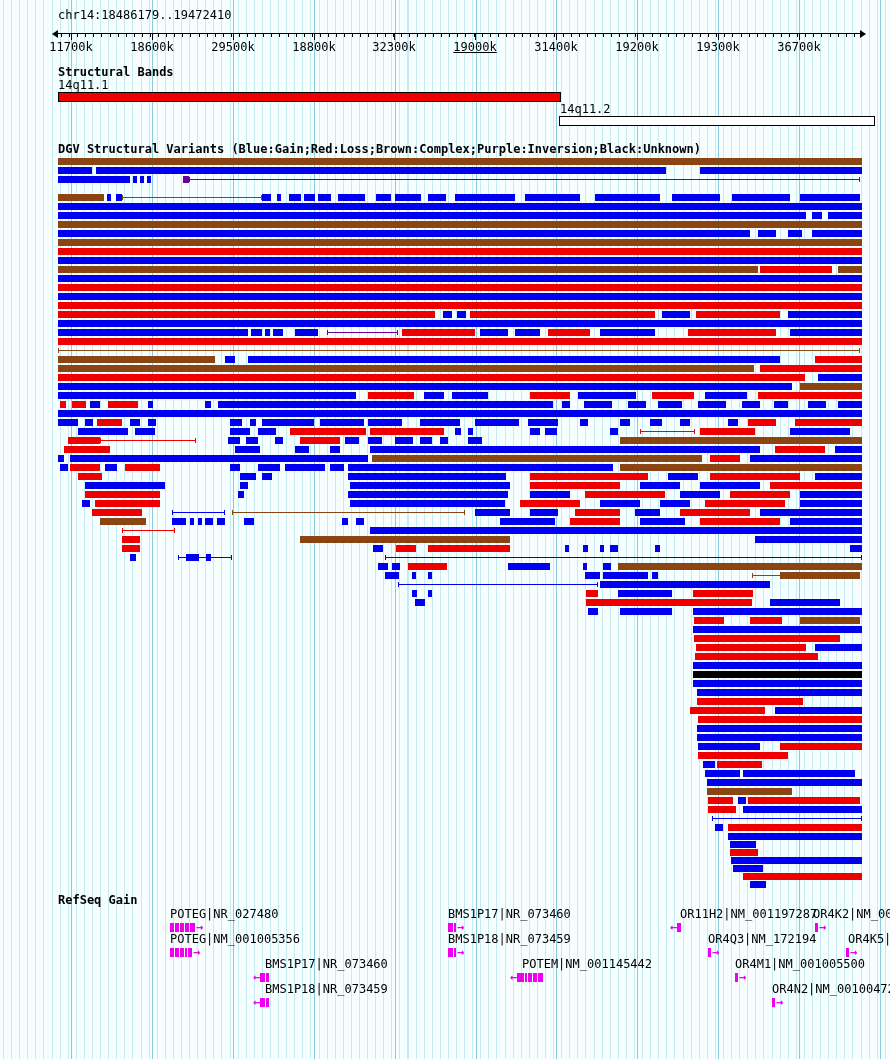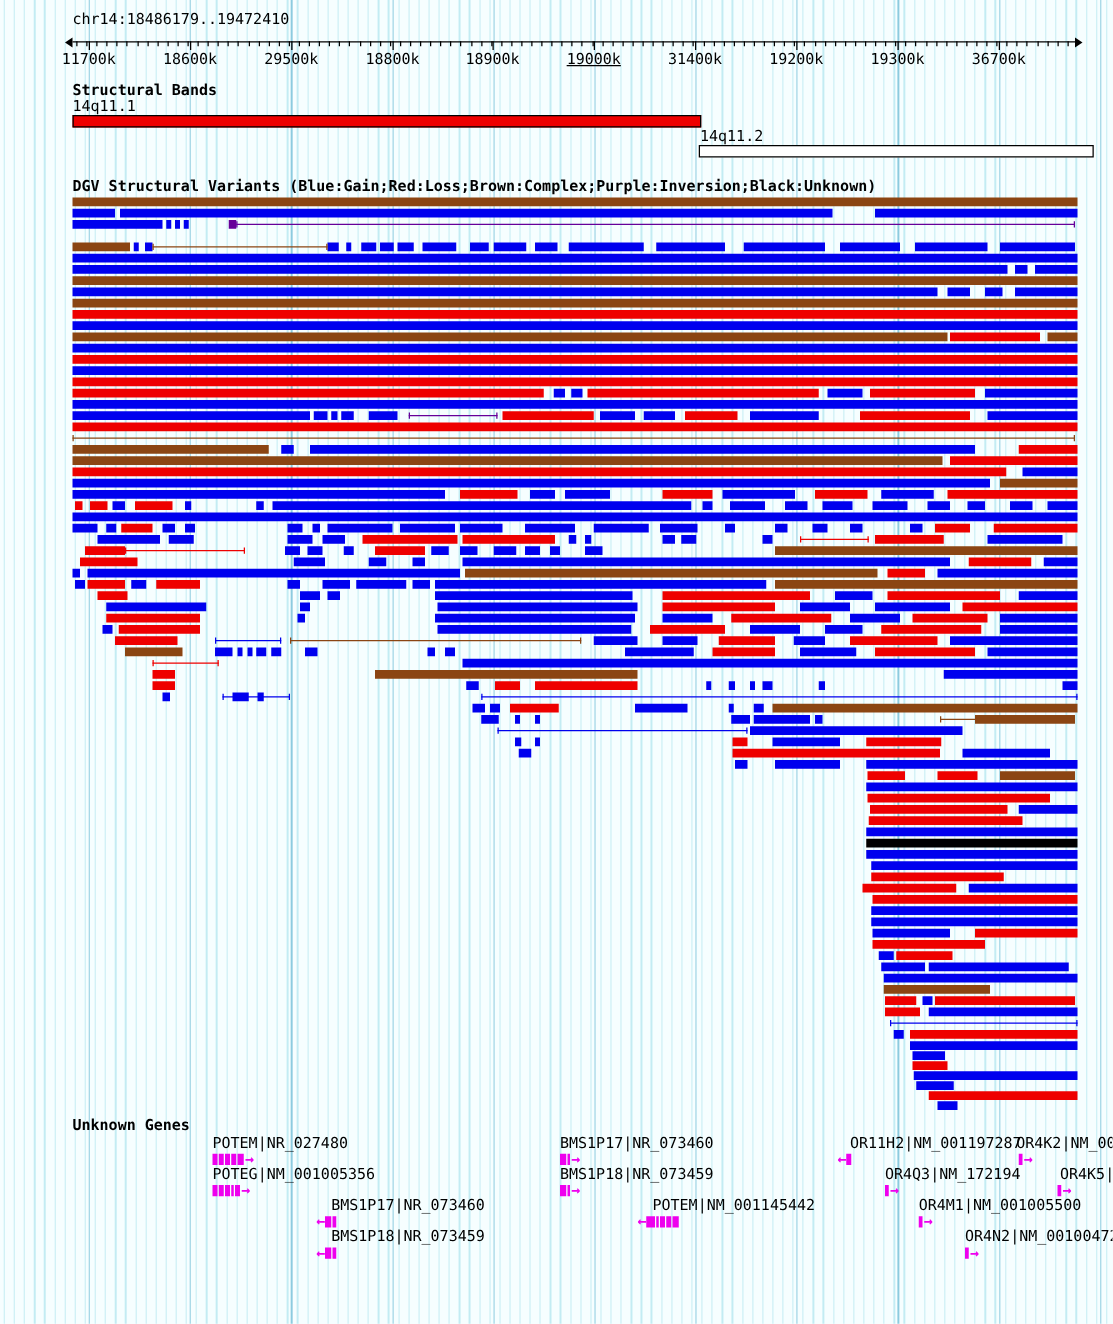--- a/index.html
+++ b/index.html
@@ -137,21 +137,21 @@
     <div class="rtick" style="left: 854px; top: 33px; height: 4px;"></div>
     <div class="rtick" style="left: 71px; top: 33px; height: 7px;"></div>
     <div class="rlab" style="left: 71px; top: 40px;">11700k</div>
     <div class="rtick" style="left: 152px; top: 33px; height: 7px;"></div>
     <div class="rlab" style="left: 152px; top: 40px;">18600k</div>
     <div class="rtick" style="left: 233px; top: 33px; height: 7px;"></div>
     <div class="rlab" style="left: 233px; top: 40px;">29500k</div>
     <div class="rtick" style="left: 314px; top: 33px; height: 7px;"></div>
     <div class="rlab" style="left: 314px; top: 40px;">18800k</div>
     <div class="rtick" style="left: 394px; top: 33px; height: 7px;"></div>
-    <div class="rlab" style="left: 394px; top: 40px;">18900k</div>
+    <div class="rlab" style="left: 394px; top: 40px;">32300k</div>
     <div class="rtick" style="left: 475px; top: 33px; height: 7px;"></div>
     <div class="rlab" style="left: 475px; top: 40px; text-decoration: underline;">19000k</div>
     <div class="rtick" style="left: 556px; top: 33px; height: 7px;"></div>
     <div class="rlab" style="left: 556px; top: 40px;">31400k</div>
     <div class="rtick" style="left: 637px; top: 33px; height: 7px;"></div>
     <div class="rlab" style="left: 637px; top: 40px;">19200k</div>
     <div class="rtick" style="left: 718px; top: 33px; height: 7px;"></div>
     <div class="rlab" style="left: 718px; top: 40px;">19300k</div>
     <div class="rtick" style="left: 799px; top: 33px; height: 7px;"></div>
     <div class="rlab" style="left: 799px; top: 40px;">36700k</div>
@@ -510,23 +510,23 @@
     <div class="seg" style="left: 728px; top: 824px; width: 134px; background: rgb(238, 0, 0);"></div>
     <div class="seg" style="left: 728px; top: 833px; width: 134px; background: rgb(0, 0, 238);"></div>
     <div class="seg" style="left: 730px; top: 841px; width: 26px; background: rgb(0, 0, 238);"></div>
     <div class="seg" style="left: 730px; top: 849px; width: 28px; background: rgb(238, 0, 0);"></div>
     <div class="seg" style="left: 731px; top: 857px; width: 131px; background: rgb(0, 0, 238);"></div>
     <div class="seg" style="left: 733px; top: 865px; width: 30px; background: rgb(0, 0, 238);"></div>
     <div class="seg" style="left: 743px; top: 873px; width: 119px; background: rgb(238, 0, 0);"></div>
     <div class="seg" style="left: 750px; top: 881px; width: 16px; background: rgb(0, 0, 238);"></div>
   </div>
 
-<div class="t bold" style="left:58px;top:894px">Unknown Genes</div>
+<div class="t bold" style="left:58px;top:894px">RefSeq Gain</div>
 <div id="genes">
-    <div class="t" style="left: 170px; top: 908px;">POTEM|NR_027480</div>
+    <div class="t" style="left: 170px; top: 908px;">POTEG|NR_027480</div>
     <div class="gene" style="left: 170px; top: 922px;">
       <div class="exon" style="width: 4px;"></div>
       <div class="exon" style="width: 4px;"></div>
       <div class="exon" style="width: 4px;"></div>
       <div class="exon" style="width: 4px;"></div>
       <div class="exon" style="width: 5px;"></div>
       <div class="garw">→</div>
     </div>
     <div class="t" style="left: 170px; top: 933px;">POTEG|NM_001005356</div>
     <div class="gene" style="left: 170px; top: 947px;">

